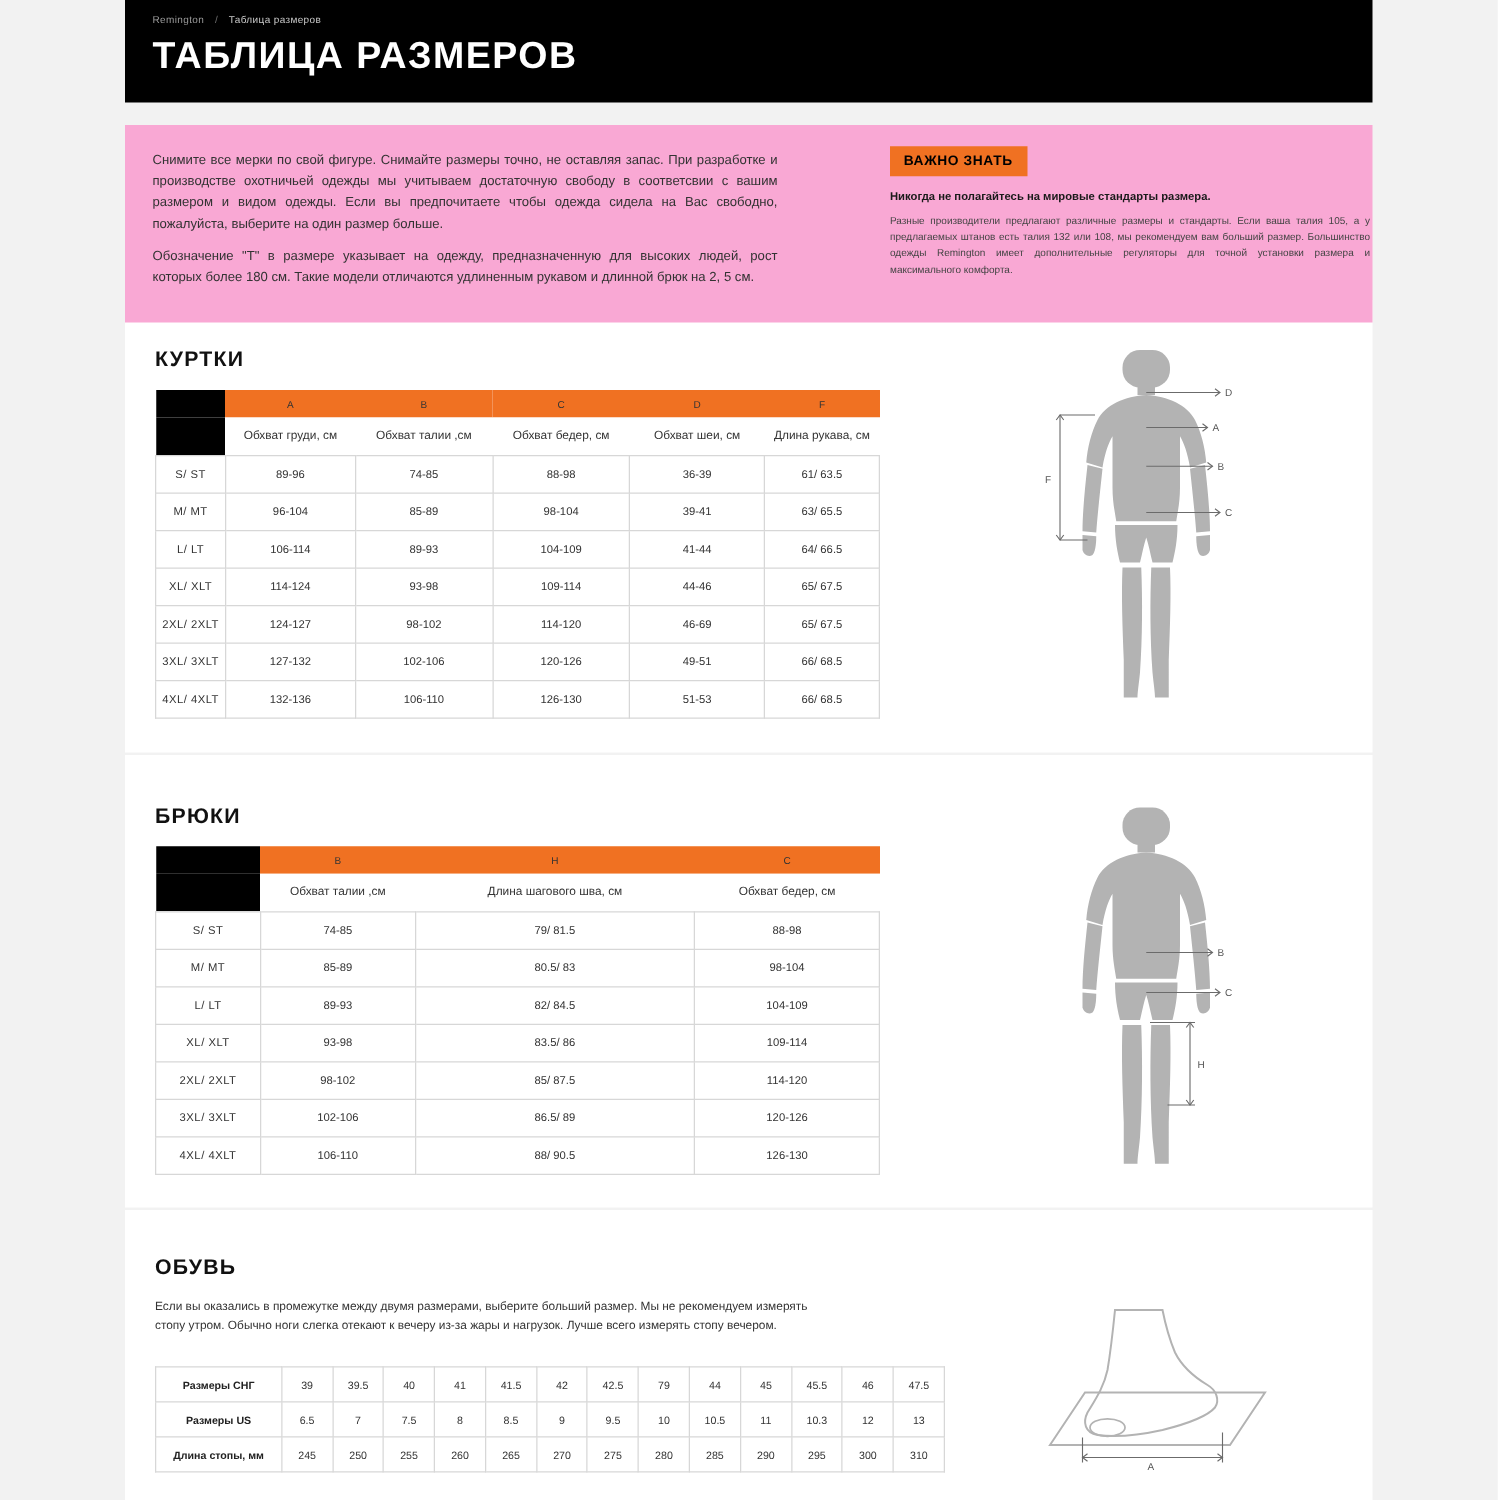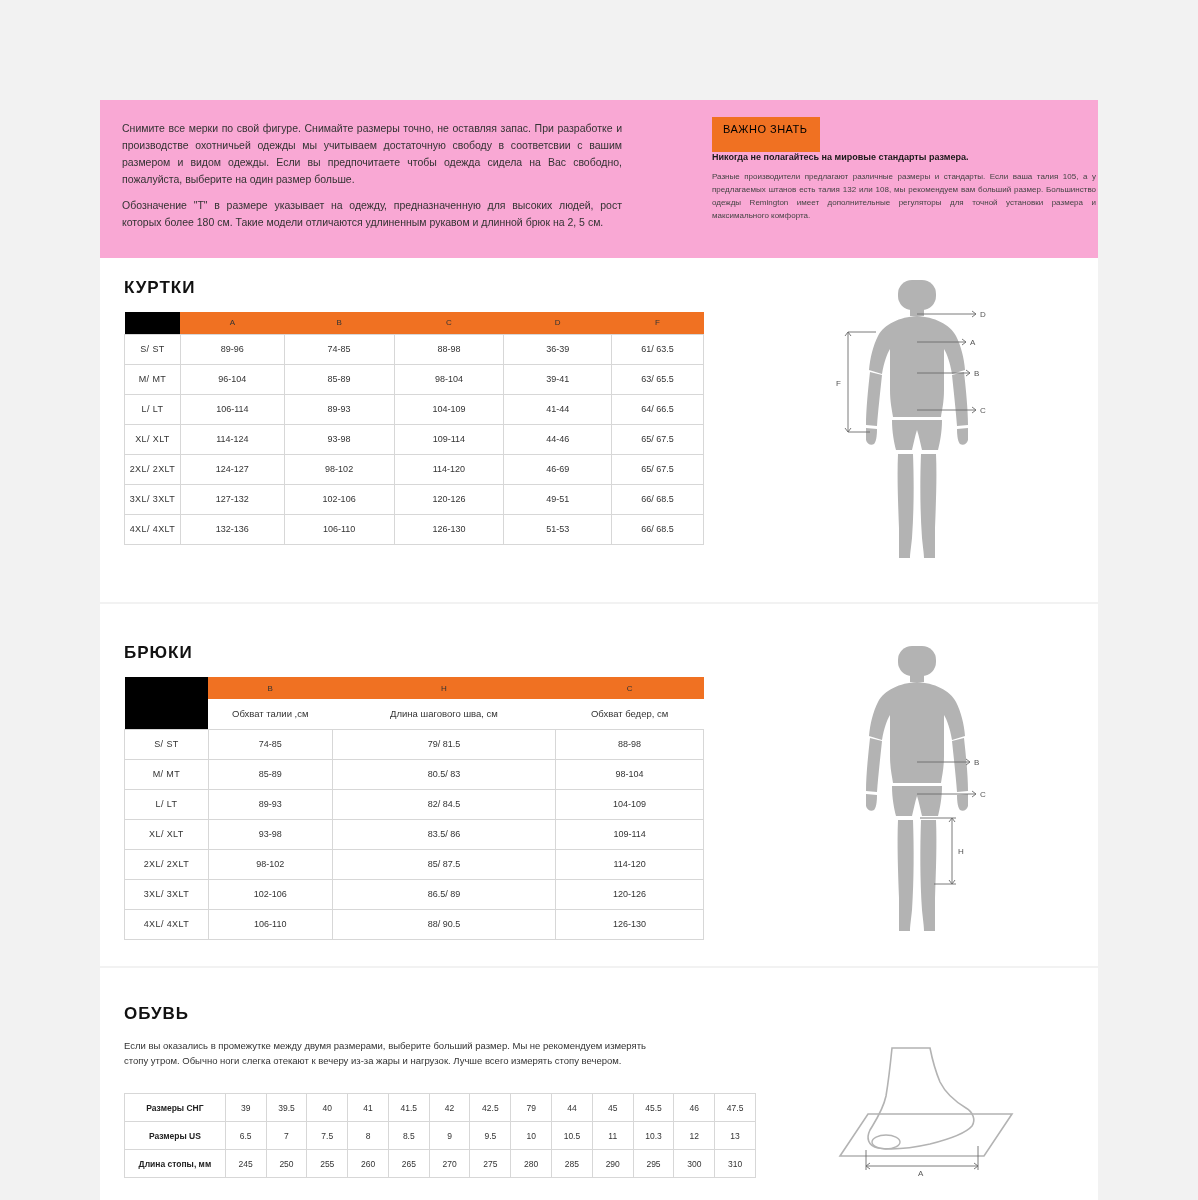--- a/index.html
+++ b/index.html
@@ -37,22 +37,22 @@
   .intro-text {
     position:absolute; left:22px; top:20px; width:500px;
     font-size:10.5px; line-height:17px; color:#333; text-align:justify;
   }
   .intro-text p { margin:0; }
   .intro-text p + p { margin-top:9px; }
 
   .important-badge {
     position:absolute; left:612px; top:17px;
     background:#f07122; color:#000;
-    font-size:11px; font-weight:normal; letter-spacing:.5px;
-    padding:6px 12px 17px 11px;
+    font-size:11px; font-weight:bold; letter-spacing:.5px;
+    padding:6px 12px 6px 11px;
   }
   .important-sub {
     position:absolute; left:612px; top:52px; width:380px;
     font-size:9px; font-weight:bold; color:#1a1a1a;
   }
   .important-body {
     position:absolute; left:612px; top:70px; width:384px;
     font-size:8px; line-height:13px; color:#444; text-align:justify;
   }
 
@@ -145,20 +145,28 @@
 </style>
 </head>
 <body>
 
 <div class="page">
 
   <div class="panel" id="panel-jackets"></div>
   <div class="panel" id="panel-pants"></div>
   <div class="panel" id="panel-shoes"></div>
 
+  <div class="header">
+    <div class="breadcrumb">
+      <span>Remington</span>
+      <span class="crumb-sep">/</span>
+      <span class="crumb-current">Таблица размеров</span>
+    </div>
+    <div class="page-title">ТАБЛИЦА РАЗМЕРОВ</div>
+  </div>
 
   <div class="intro-wrap">
     <div class="intro-text">
       <p>Снимите все мерки по свой фигуре. Снимайте размеры точно, не оставляя запас. При разработке и производстве охотничьей одежды мы учитываем достаточную свободу в соответсвии с вашим размером и видом одежды. Если вы предпочитаете чтобы одежда сидела на Вас свободно, пожалуйста, выберите на один размер больше.</p>
       <p>Обозначение "T" в размере указывает на одежду, предназначенную для высоких людей, рост которых более 180 см. Такие модели отличаются удлиненным рукавом и длинной брюк на 2, 5 см.</p>
     </div>
     <div class="important-badge">ВАЖНО ЗНАТЬ</div>
     <div class="important-sub">Никогда не полагайтесь на мировые стандарты размера.</div>
     <div class="important-body">Разные производители предлагают различные размеры и стандарты. Если ваша талия 105, а у предлагаемых штанов есть талия 132 или 108, мы рекомендуем вам больший размер. Большинство одежды Remington имеет дополнительные регуляторы для точной установки размера и максимального комфорта.</div>
   </div>
@@ -175,20 +183,28 @@
         <col class="c5">
     </colgroup>
     <thead>
       <tr>
         <th class="hdr-letter corner"></th>
         <th class="hdr-letter">A</th>
         <th class="hdr-letter">B</th>
         <th class="hdr-letter">C</th>
         <th class="hdr-letter">D</th>
         <th class="hdr-letter">F</th>
+      </tr>
+      <tr>
+        <th class="hdr-label corner"></th>
+        <th class="hdr-label">Обхват груди, см</th>
+        <th class="hdr-label">Обхват талии ,см</th>
+        <th class="hdr-label">Обхват бедер, см</th>
+        <th class="hdr-label">Обхват шеи, см</th>
+        <th class="hdr-label">Длина рукава, см</th>
       </tr>
     </thead>
     <tbody>
       <tr>
         <td class="size-cell">S/ ST</td>
         <td class="val-cell">89-96</td>
         <td class="val-cell">74-85</td>
         <td class="val-cell">88-98</td>
         <td class="val-cell">36-39</td>
         <td class="val-cell">61/ 63.5</td>

